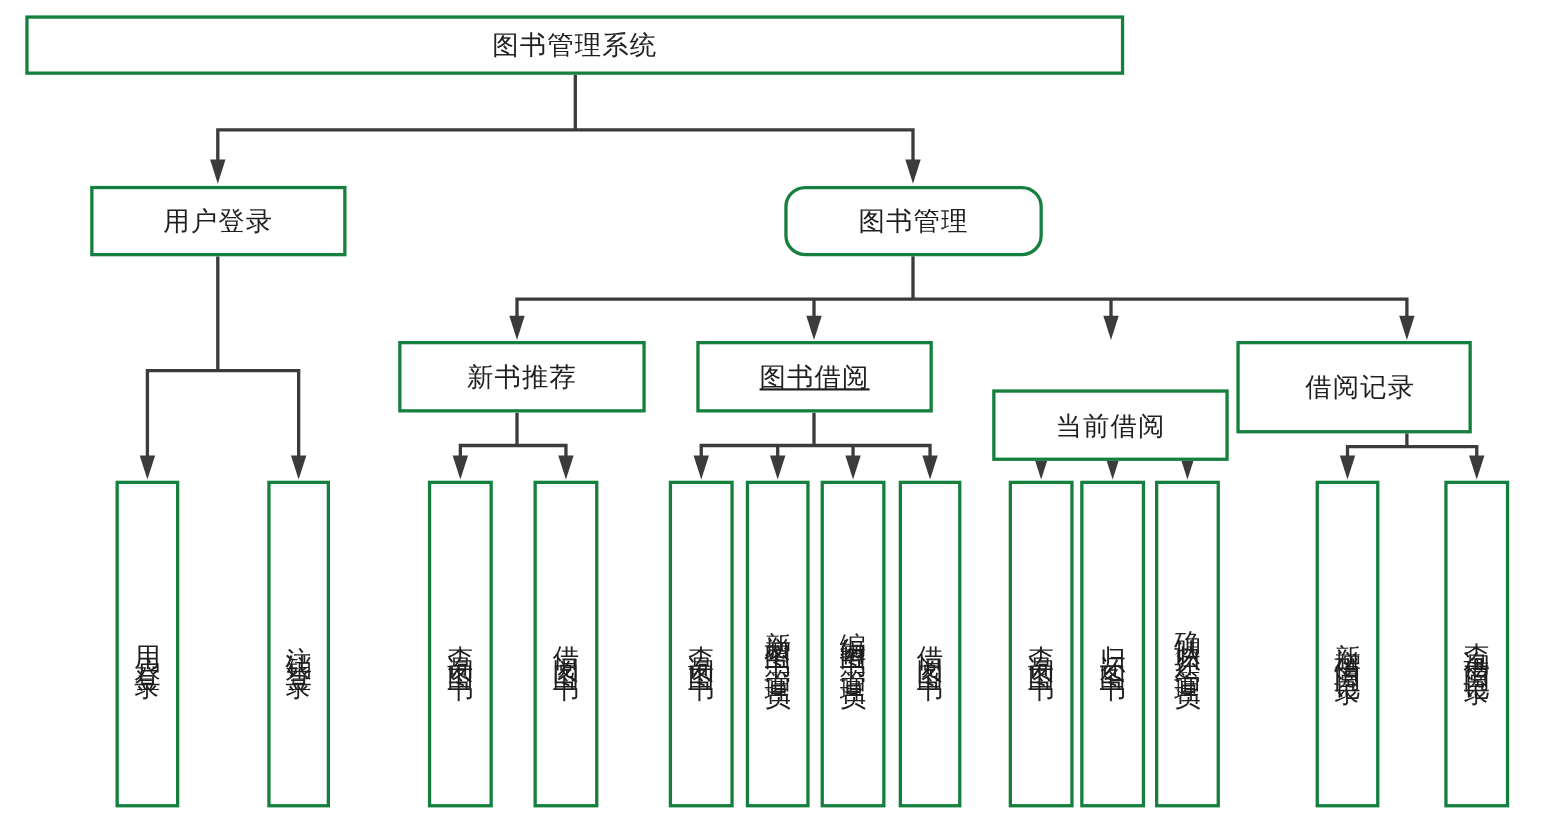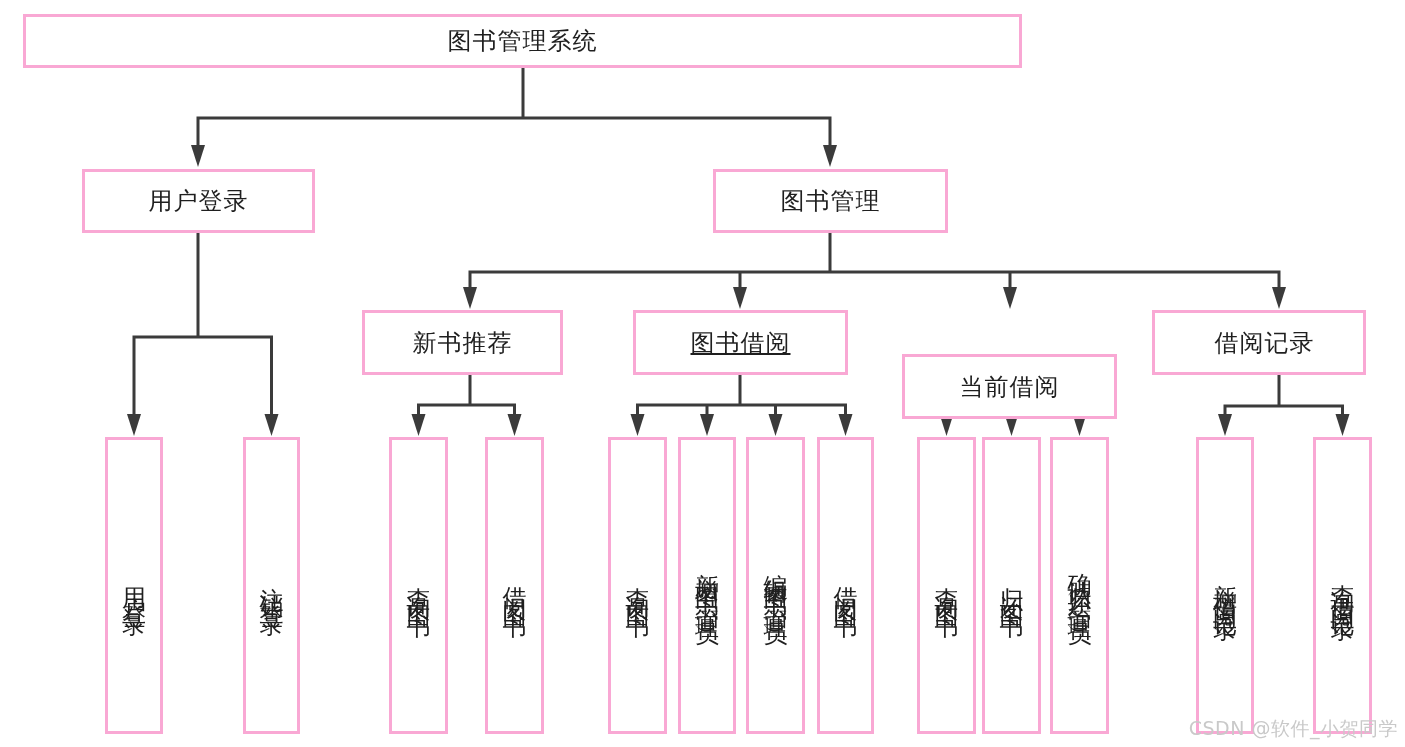--- a/index.html
+++ b/index.html
@@ -18,21 +18,21 @@
   #connectors {
     position: absolute;
     left: 0; top: 0;
     width: 1405px;
     height: 747px;
   }
   .node {
     position: absolute;
     box-sizing: border-box;
     background: #ffffff;
-    border: 3px solid #f9a8d4;
+    border: 3px solid #15803d;
     display: flex;
     align-items: center;
     justify-content: center;
     color: #1f1f1f;
     font-size: 24px;
     letter-spacing: 1px;
     line-height: 1;
   }
   .leaf .label {
     writing-mode: vertical-rl;
@@ -107,34 +107,34 @@
     </g>
   </svg>
 
   <div class="node" style="left:23px; top:14px; width:999px; height:54px;">
     <span class="label">图书管理系统</span>
   </div>
 
   <div class="node" style="left:82px; top:169px; width:233px; height:64px;">
     <span class="label">用户登录</span>
   </div>
-  <div class="node" style="left:713px; top:169px; width:235px; height:64px;">
+  <div class="node" style="left:713px; top:169px; width:235px; height:64px;border-radius:19px;">
     <span class="label">图书管理</span>
   </div>
 
-  <div class="node" style="left:362px; top:310px; width:201px; height:65px;">
+  <div class="node" style="left:362px; top:310px; width:225px; height:65px;">
     <span class="label">新书推荐</span>
   </div>
   <div class="node" style="left:633px; top:310px; width:215px; height:65px;text-decoration:underline;">
     <span class="label">图书借阅</span>
   </div>
   <div class="node" style="left:902px; top:310px; width:215px; height:65px;margin-top:44px;">
     <span class="label">当前借阅</span>
   </div>
-  <div class="node" style="left:1152px; top:310px; width:214px; height:65px;padding-left:11px;">
+  <div class="node" style="left:1124px; top:310px; width:214px; height:84px;padding-left:11px;">
     <span class="label">借阅记录</span>
   </div>
 
   <div class="node leaf" style="left:105px; top:437px; width:58px; height:297px;">
     <span class="label">用户登录</span>
   </div>
   <div class="node leaf" style="left:243px; top:437px; width:57px; height:297px;">
     <span class="label">注销登录</span>
   </div>
 
@@ -168,15 +168,14 @@
     <span class="label">确认归还（管理员）</span>
   </div>
 
   <div class="node leaf long" style="left:1196px; top:437px; width:58px; height:297px;">
     <span class="label">新增借阅记录</span>
   </div>
   <div class="node leaf long" style="left:1313px; top:437px; width:59px; height:297px;">
     <span class="label">查询借阅记录</span>
   </div>
 
-  <div id="watermark">CSDN @软件_小贺同学</div>
 
 </div>
 
 </body></html>

